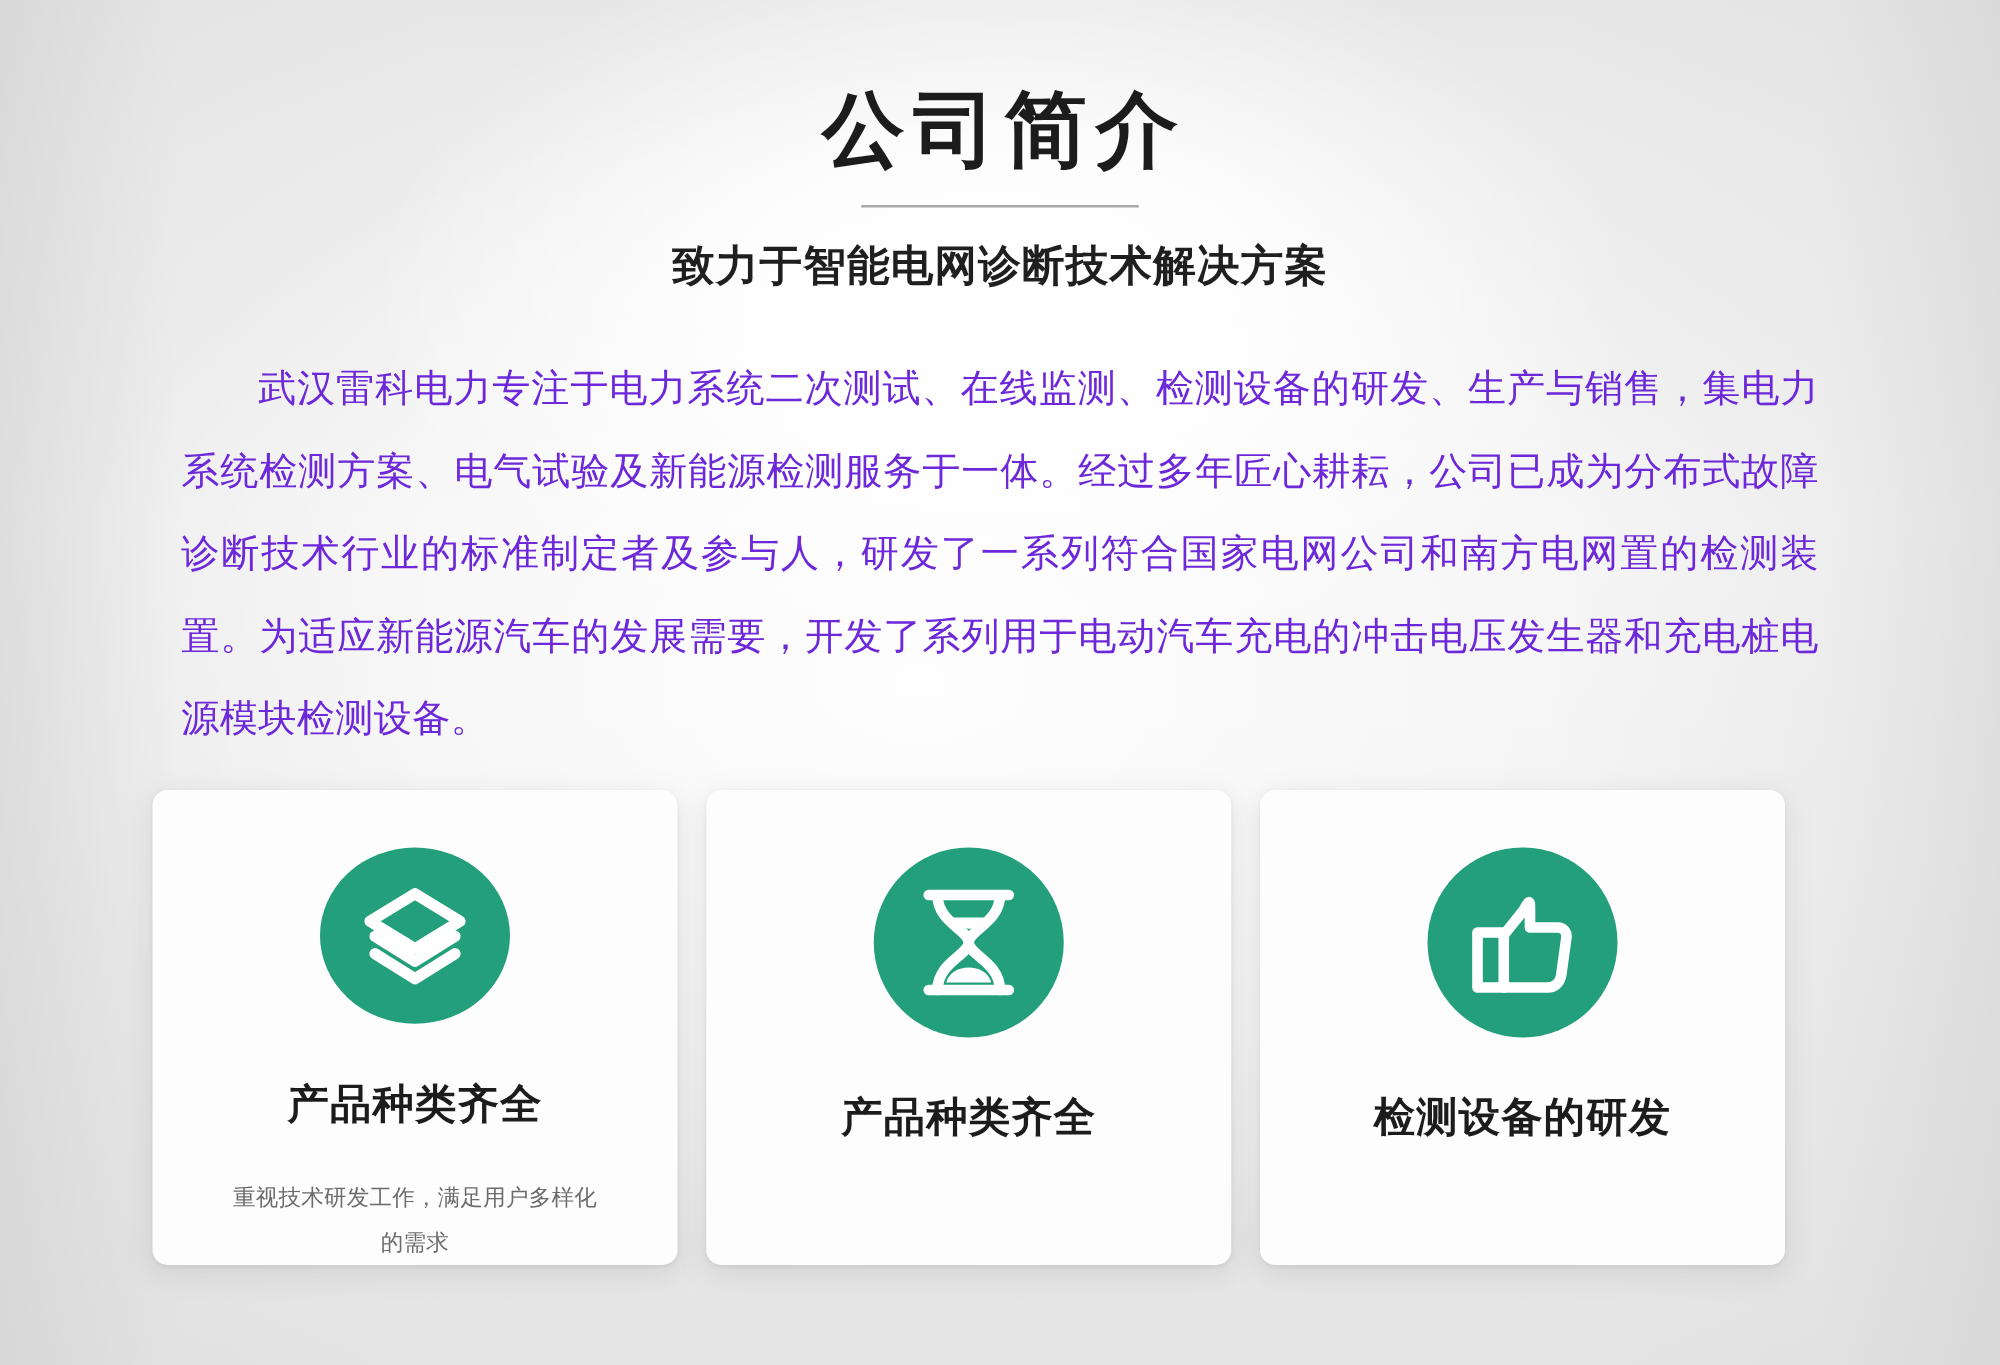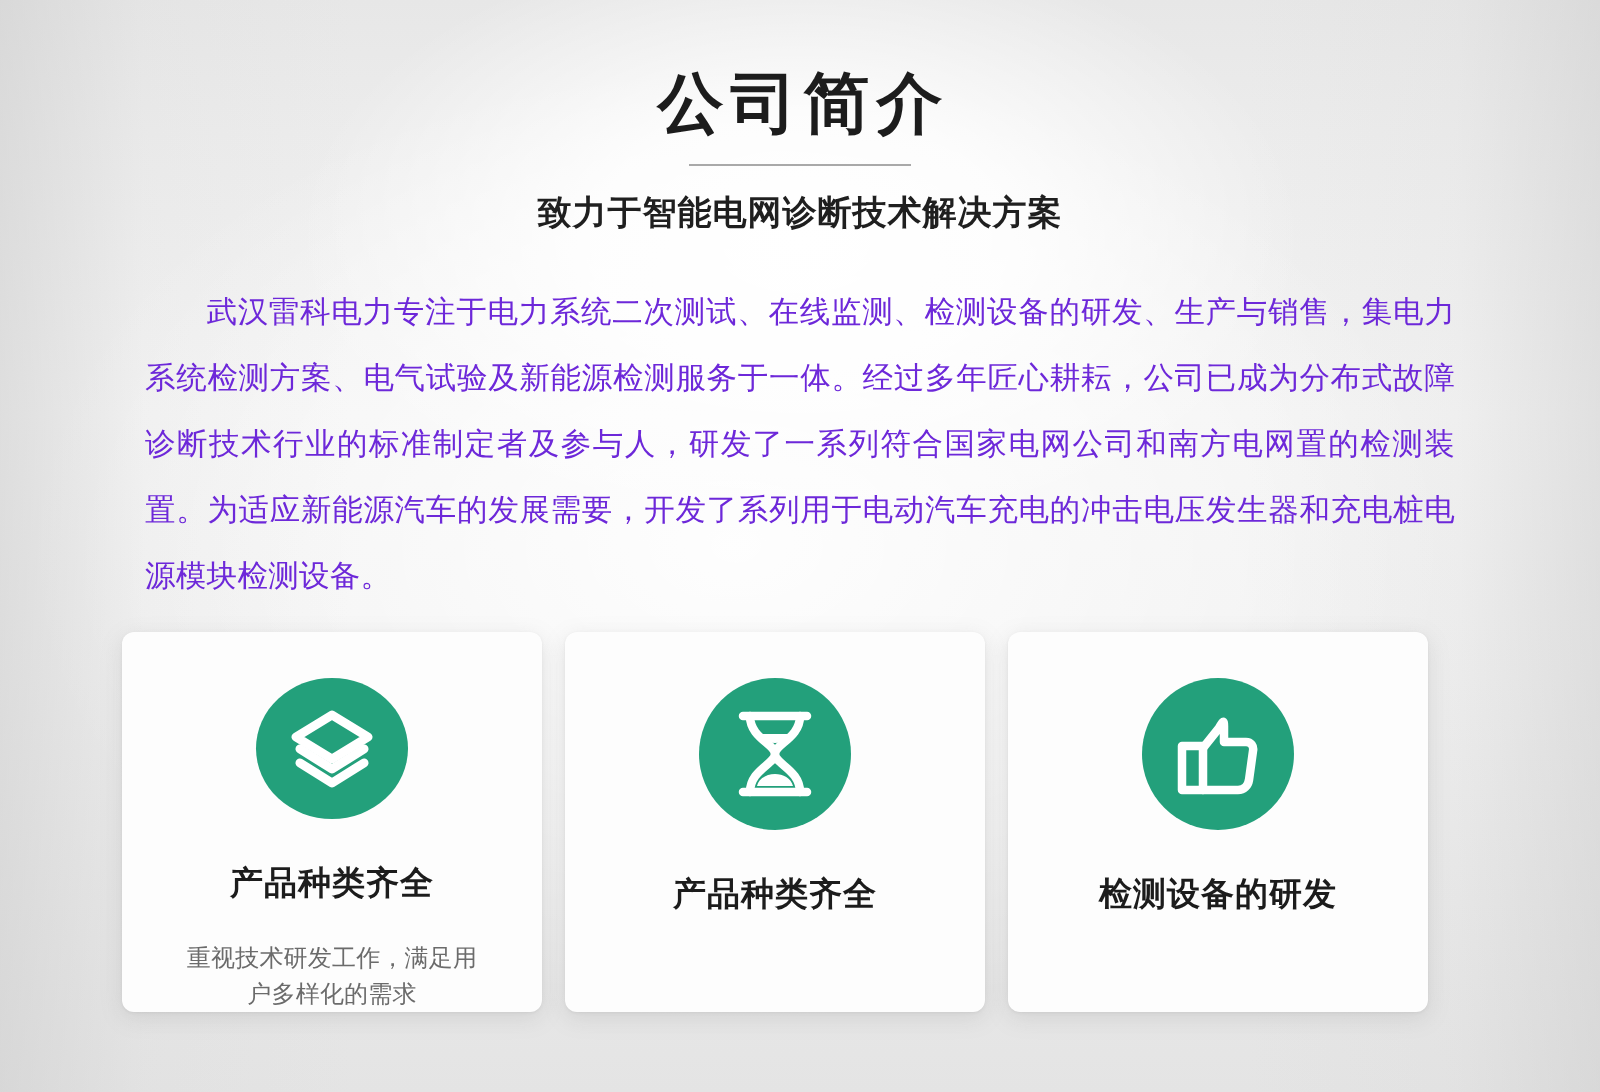--- a/index.html
+++ b/index.html
@@ -98,21 +98,21 @@
   .card-title {
     margin-top:42px;
     font-size:33px;
     font-weight:bold;
     color:#1c1c1c;
     letter-spacing:1px;
     text-align:center;
   }
   .card-desc {
     margin-top:34px;
-    font-size:24px;
+    font-size:18px;
     line-height:36px;
     color:#6b6b6b;
     text-align:center;
     width:300px;
     letter-spacing:0.2px;
   }
 </style>
 </head>
 <body>
 

